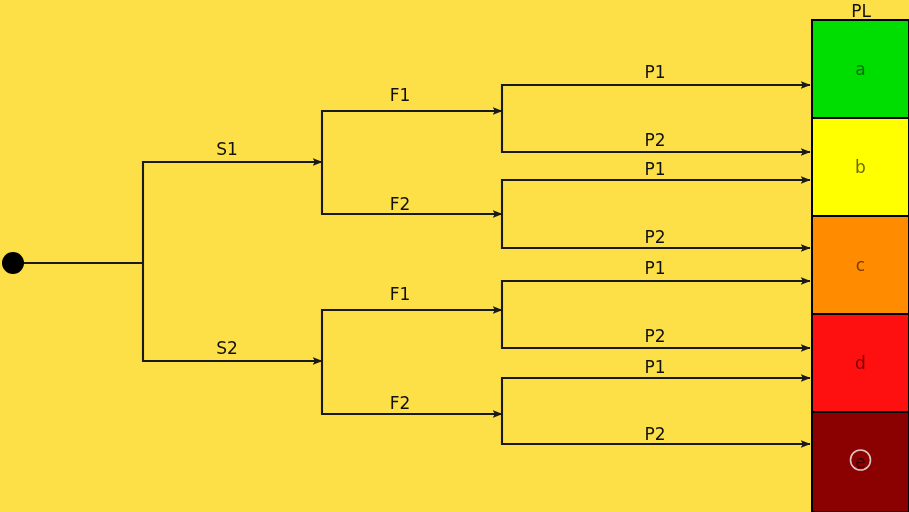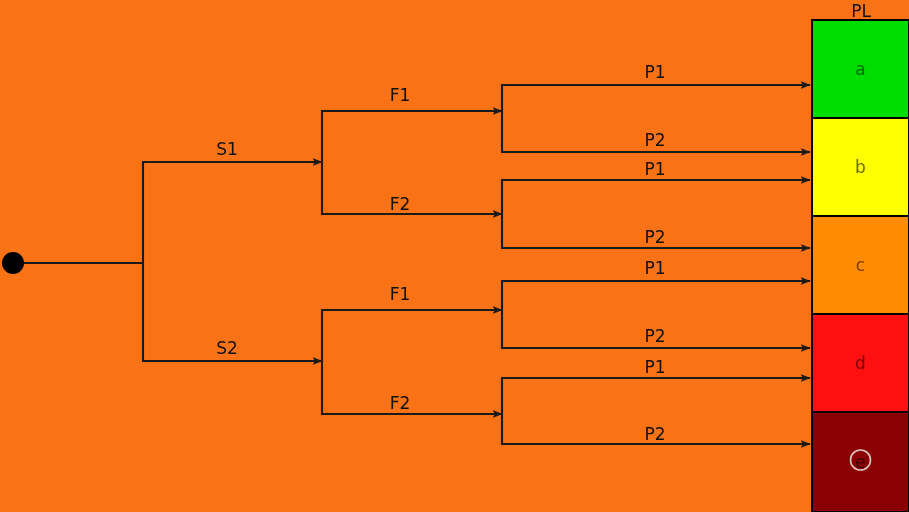--- a/index.html
+++ b/index.html
@@ -8,21 +8,21 @@
     padding: 0;
     background: #ffffff;
   }
   body {
     font-family: "DejaVu Sans", "Liberation Sans", sans-serif;
   }
   #canvas {
     position: relative;
     width: 909px;
     height: 512px;
-    background: #f97316;
+    background: #fde047;
     overflow: hidden;
   }
   #diagram-svg {
     position: absolute;
     left: 0;
     top: 0;
     width: 909px;
     height: 512px;
     display: block;
   }

